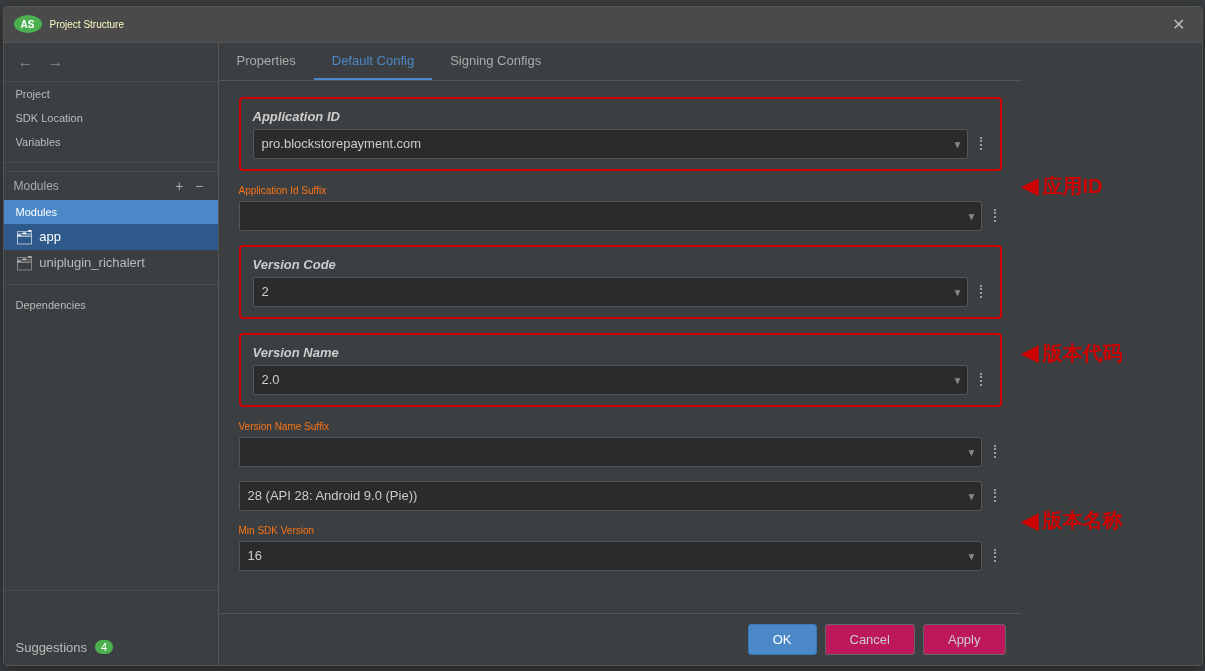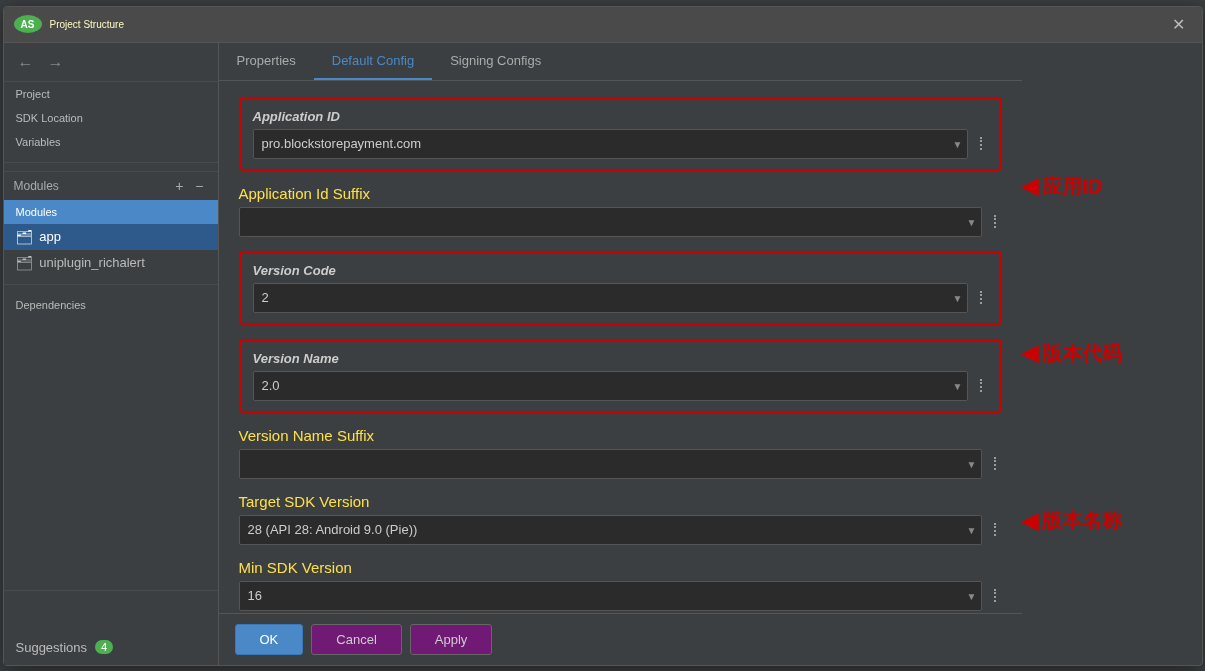--- a/index.html
+++ b/index.html
@@ -203,22 +203,22 @@
     }
     .form-area::-webkit-scrollbar { width: 8px; }
     .form-area::-webkit-scrollbar-track { background: #3c3f41; }
     .form-area::-webkit-scrollbar-thumb { background: #666; border-radius: 4px; }
 
     .form-group {
       margin-bottom: 14px;
     }
 
     .form-label {
-      color: #fde047;
-      font-size: 15px;
+      color: #f97316;
+      font-size: 10px;
       margin-bottom: 5px;
       display: block;
     }
 
     .field-row {
       display: flex;
       align-items: center;
       gap: 6px;
     }
 
@@ -272,20 +272,21 @@
     .highlighted-group .form-label {
       font-weight: bold;
       color: #cccccc;
       font-size: 13px;
       font-style: italic;
     }
 
     
     .bottom-bar {
       display: flex;
+      justify-content: flex-end;
       align-items: center;
       padding: 10px 16px;
       border-top: 1px solid #555;
       background: #3c3f41;
       gap: 8px;
       flex-shrink: 0;
     }
 
     .btn {
       padding: 7px 24px;
@@ -293,21 +294,21 @@
       border-radius: 3px;
       cursor: pointer;
       border: 1px solid transparent;
     }
     .btn-primary {
       background: #4a88c7;
       color: white;
       border-color: #3a78b7;
     }
     .btn-secondary {
-      background: #701a75;
+      background: #be185d;
       color: #cccccc;
       border-color: #666;
     }
 
     
     .content-wrapper {
       flex: 1;
       display: flex;
       overflow: hidden;
       position: relative;
@@ -478,21 +479,20 @@
                 <select class="dropdown">
                   <option></option>
                 </select>
                 <span class="dropdown-arrow">▼</span>
               </div>
               <button class="edit-btn">⁞</button>
             </div>
           </div>
 
           <div class="form-group">
-            <label class="form-label">Target SDK Version</label>
             <div class="field-row">
               <div class="dropdown-wrap">
                 <select class="dropdown">
                   <option>28 (API 28: Android 9.0 (Pie))</option>
                 </select>
                 <span class="dropdown-arrow">▼</span>
               </div>
               <button class="edit-btn">⁞</button>
             </div>
           </div>

